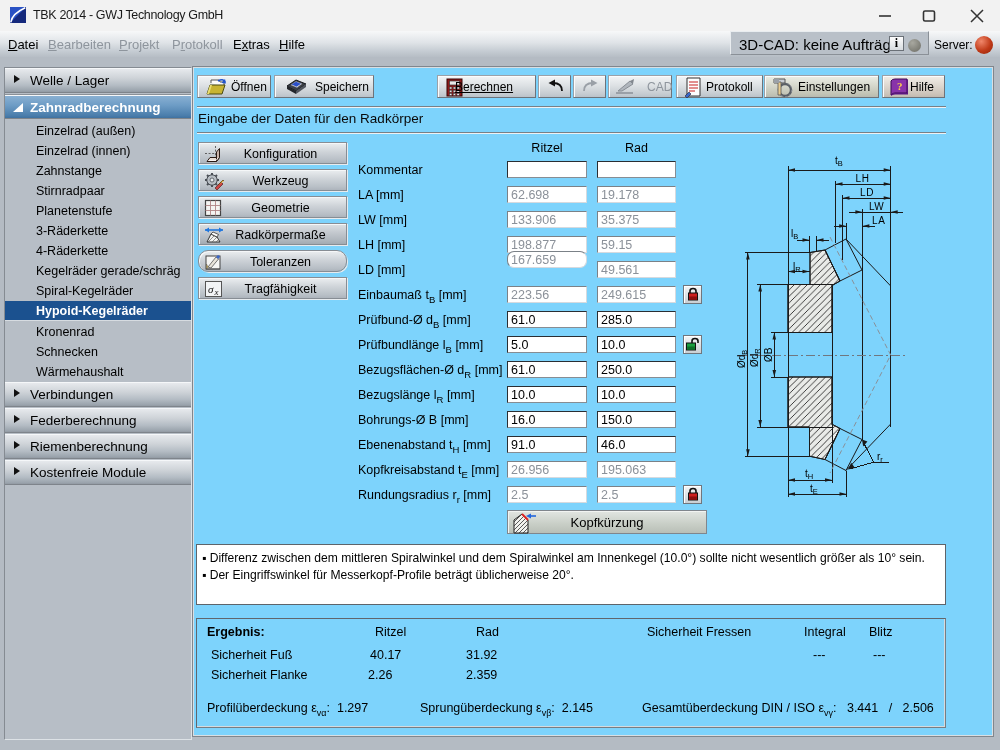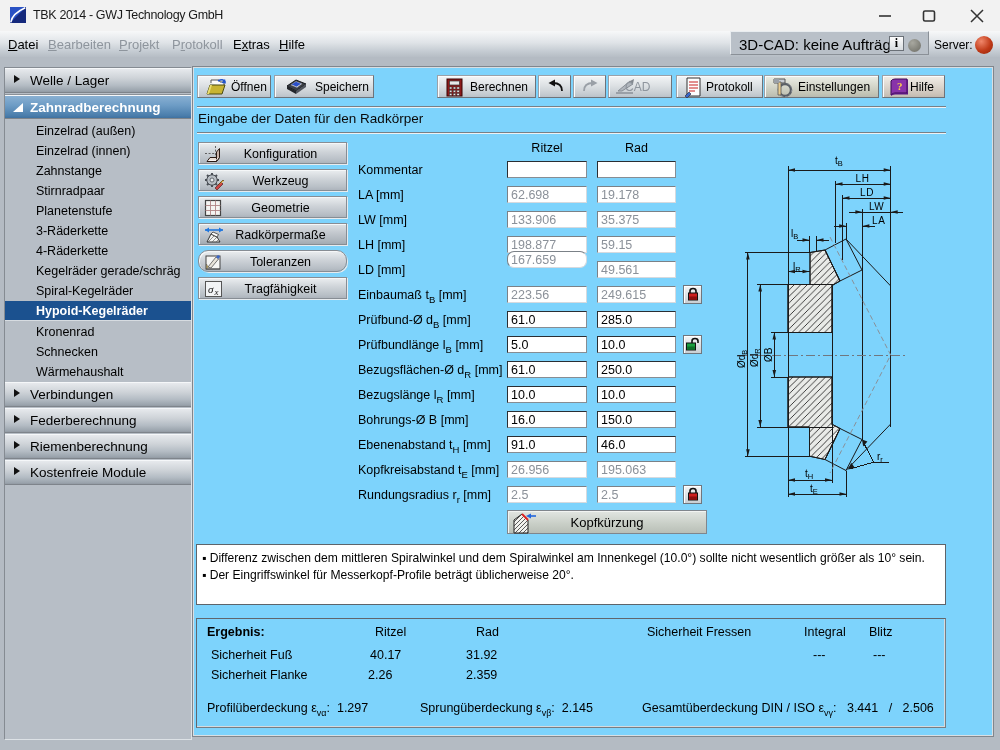--- a/index.html
+++ b/index.html
@@ -237,41 +237,41 @@
           <rect x="8.2" y="9" width="2.4" height="2"></rect>
           <rect x="11.9" y="9" width="2.4" height="2"></rect>
         <rect x="4.5" y="12.2" width="2.4" height="2"></rect>
           <rect x="8.2" y="12.2" width="2.4" height="2"></rect>
           <rect x="11.9" y="12.2" width="2.4" height="2"></rect>
         <rect x="4.5" y="15.4" width="2.4" height="2"></rect>
           <rect x="8.2" y="15.4" width="2.4" height="2"></rect>
           <rect x="11.9" y="15.4" width="2.4" height="2"></rect>
       </g>
     </svg>
-    <span class="lab" style="left:32px;">Berechnen</span>
+    <span class="lab" style="left:17px;text-decoration:underline;">Berechnen</span>
     </div>
   <div class="tbtn" style="left:345px; width:33px;">
     <svg style="position:absolute;left:7px;top:3px;" width="19" height="16" viewBox="0 0 19 16">
       <path d="M16 12 Q16 4 7 4" fill="none" stroke="#111" stroke-width="1.8"></path>
       <path d="M9 0.5 L2.5 4 L9 7.5 Z" fill="#111"></path>
     </svg>
     </div>
   <div class="tbtn" style="left:380px; width:33px;">
     <svg style="position:absolute;left:7px;top:3px;" width="19" height="16" viewBox="0 0 19 16">
       <path d="M3 12 Q3 4 12 4" fill="none" stroke="#9aa0a7" stroke-width="1.8"></path>
       <path d="M10 0.5 L16.5 4 L10 7.5 Z" fill="#9aa0a7"></path>
     </svg>
     </div>
   <div class="tbtn dis" style="left:415px; width:64px;">
     <svg style="position:absolute;left:5px;top:2px;" width="23" height="19" viewBox="0 0 23 19">
       <path d="M2 14 L19 14 L19 16 L2 16 Z" fill="#9aa0a7"></path>
       <path d="M4 13 L16 3 L19 6 L8 13 Z" fill="#b0b6bd" stroke="#888e95" stroke-width="1"></path>
       <path d="M16 3 L20 1 L19 6 Z" fill="#82888f"></path>
     </svg>
-    <span class="lab" style="left:16px;">CAD</span>
+    <span class="lab" style="left:38px;">CAD</span>
     </div>
   <div class="tbtn" style="left:483px; width:87px;">
     <svg style="position:absolute;left:6px;top:1px;" width="20" height="21" viewBox="0 0 20 21">
       <path d="M4 1 L17 1 L17 19 L4 19 Z" fill="#fdfdfd" stroke="#333" stroke-width="1"></path>
       <g stroke="#cc3333" stroke-width="1.1">
         <line x1="6" y1="5" x2="15" y2="5"></line>
           <line x1="6" y1="8" x2="15" y2="8"></line>
         <line x1="6" y1="11" x2="15" y2="11"></line>
           <line x1="6" y1="14" x2="12" y2="14"></line>
       </g>

